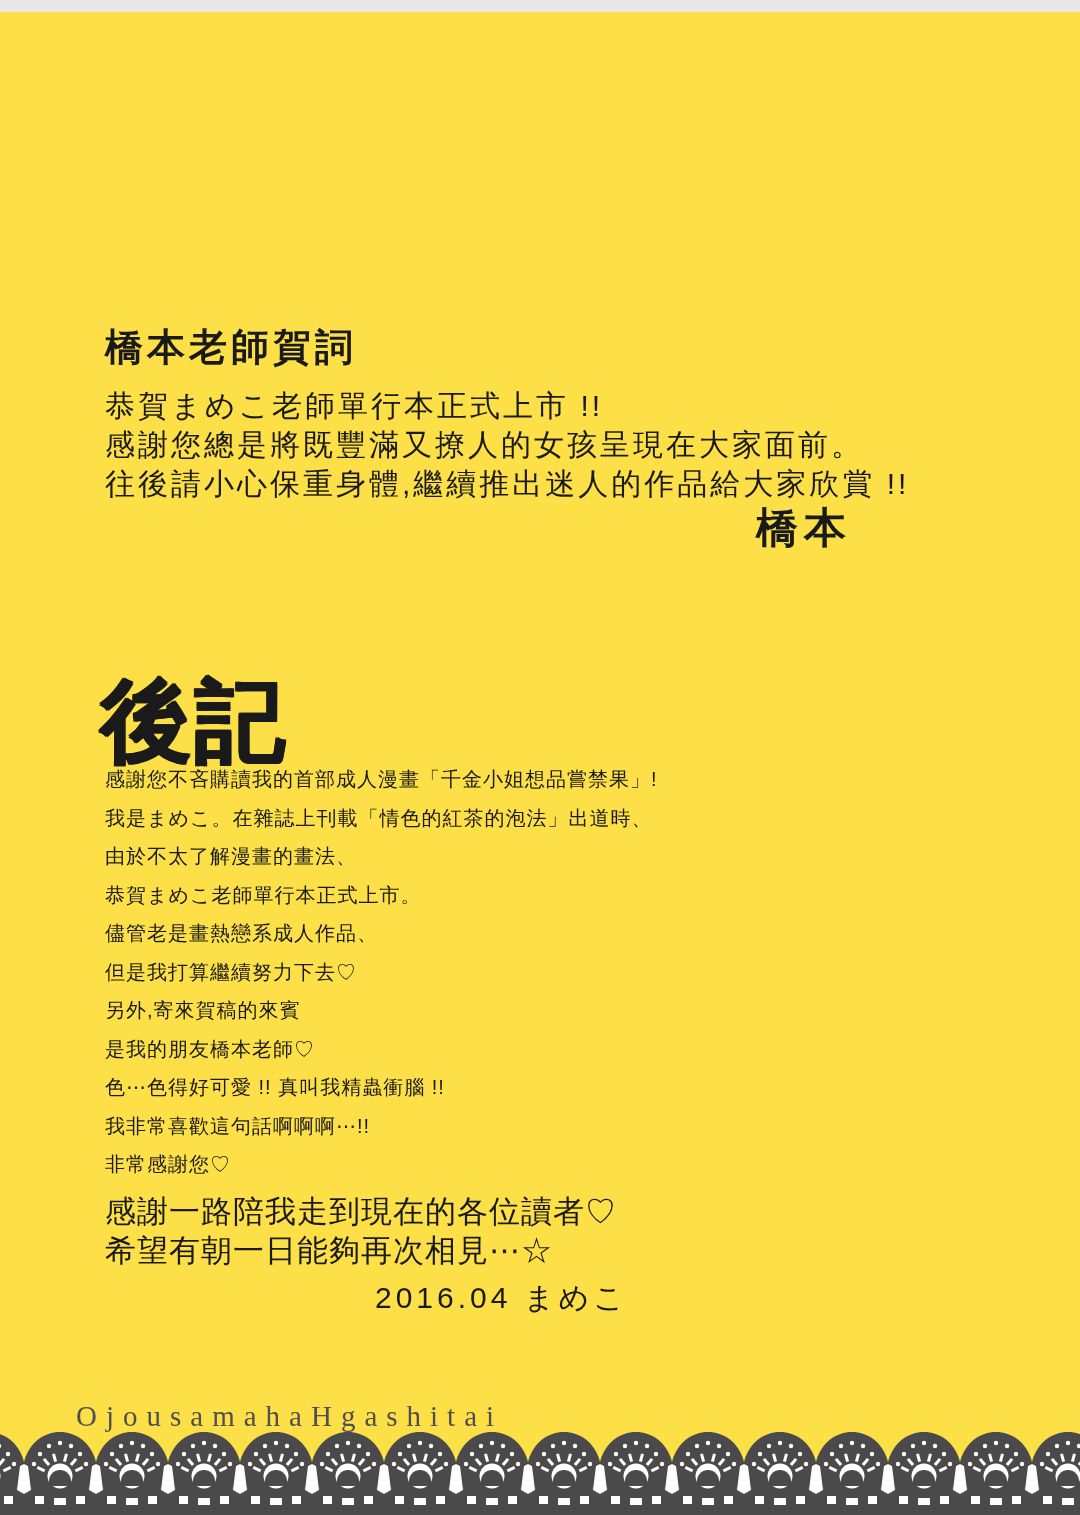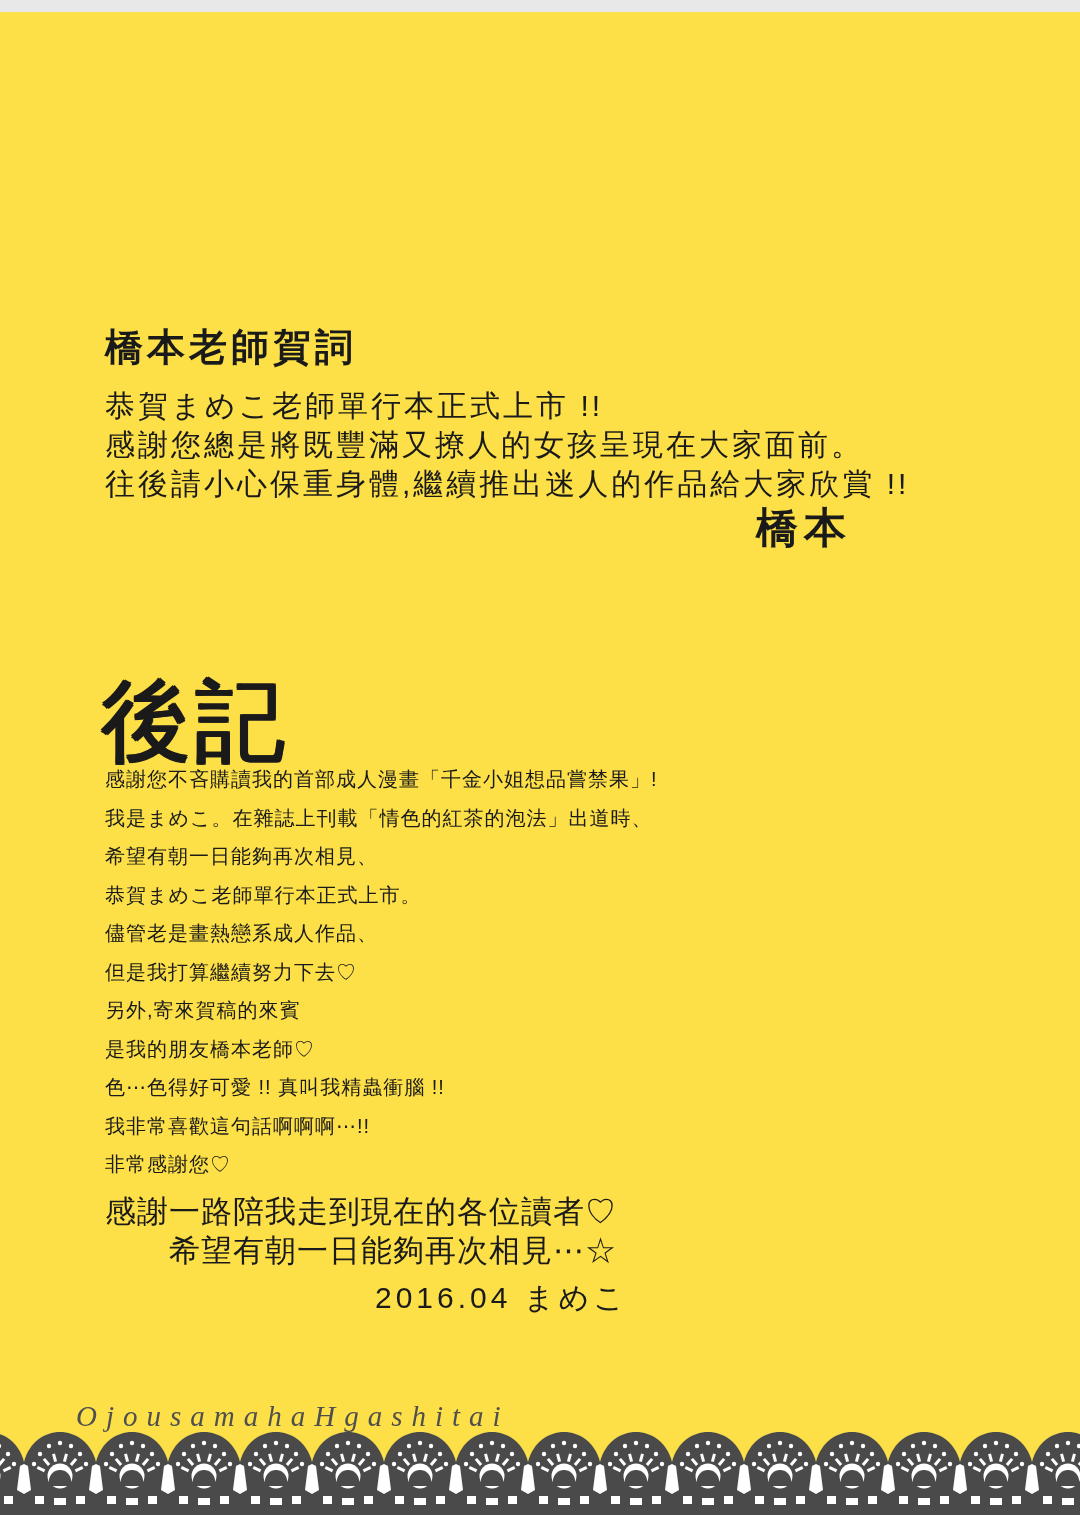--- a/index.html
+++ b/index.html
@@ -40,56 +40,54 @@
     font-weight: 700;
     letter-spacing: 6px;
     white-space: nowrap;
   }
 
   
   .a-head {
     position: absolute;
     left: 100px; top: 648px;
     font-size: 90px;
-    font-weight: 400;
+    font-weight: 700;
     letter-spacing: 4px;
     white-space: nowrap;
     text-shadow: 2px 0 currentColor, 0 2px currentColor, 2px 2px currentColor;
   }
   .a-body {
     position: absolute;
     left: 105px; top: 748px;
     font-size: 20px;
     line-height: 38.5px;
     letter-spacing: 1px;
     white-space: nowrap;
   }
   .a-close {
     position: absolute;
     left: 105px; top: 1180px;
     font-size: 31px;
     line-height: 39px;
     letter-spacing: 1px;
     white-space: nowrap;
-    text-align: right;
   }
   .a-date {
     position: absolute;
     left: 375px; top: 1266px;
     font-size: 30px;
     letter-spacing: 4px;
     white-space: nowrap;
   }
 
   
   .romaji {
     position: absolute;
     left: 76px; top: 1388px;
     font-family: "Liberation Serif", serif;
-    font-style: italic;
     font-size: 29px;
     letter-spacing: 9px;
     color: var(--footer_text, #4f4f4f);
     white-space: nowrap;
   }
   .lace {
     position: absolute;
     left: 0; bottom: 0;
     display: block;
   }
@@ -108,21 +106,21 @@
       <p>往後請小心保重身體,繼續推出迷人的作品給大家欣賞 !!</p>
     </div>
     <div class="g-sign">橋本</div>
   </section>
 
   <section>
     <h1 class="a-head">後記</h1>
     <div class="a-body">
       <p>感謝您不吝購讀我的首部成人漫畫「千金小姐想品嘗禁果」!</p>
       <p>我是まめこ。在雜誌上刊載「情色的紅茶的泡法」出道時、</p>
-      <p>希望有朝一日能夠再次相見、</p>
+      <p>由於不太了解漫畫的畫法、</p>
       <p>恭賀まめこ老師單行本正式上市。</p>
       <p>儘管老是畫熱戀系成人作品、</p>
       <p>但是我打算繼續努力下去♡</p>
       <p>另外,寄來賀稿的來賓</p>
       <p>是我的朋友橋本老師♡</p>
       <p>色⋯色得好可愛 !! 真叫我精蟲衝腦 !!</p>
       <p>我非常喜歡這句話啊啊啊⋯!!</p>
       <p>非常感謝您♡</p>
     </div>
     <div class="a-close">

